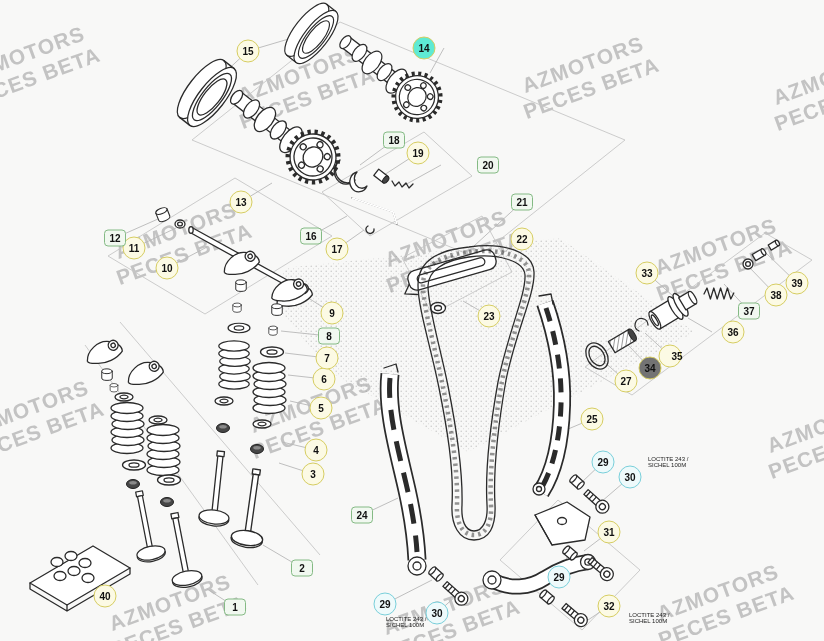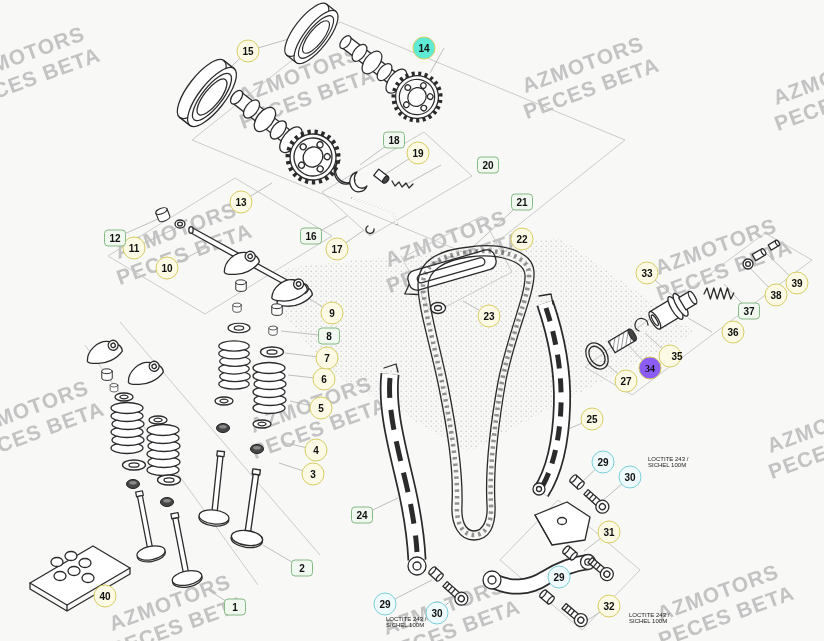--- a/index.html
+++ b/index.html
@@ -518,21 +518,21 @@
       <div class="badge yellow" style="left: 592px; top: 419px; background: rgb(252, 250, 228); border: 1.5px solid rgb(214, 205, 98);">25</div>
       <div class="badge yellow" style="left: 626px; top: 381px; background: rgb(252, 250, 228); border: 1.5px solid rgb(214, 205, 98);">27</div>
       <div class="badge cyan" style="left: 603px; top: 462px; background: rgb(238, 250, 251); border: 1.5px solid rgb(121, 207, 218);">29</div>
       <div class="badge cyan" style="left: 630px; top: 477px; background: rgb(238, 250, 251); border: 1.5px solid rgb(121, 207, 218);">30</div>
       <div class="badge yellow" style="left: 609px; top: 532px; background: rgb(252, 250, 228); border: 1.5px solid rgb(214, 205, 98);">31</div>
       <div class="badge cyan" style="left: 559px; top: 577px; background: rgb(238, 250, 251); border: 1.5px solid rgb(121, 207, 218);">29</div>
       <div class="badge yellow" style="left: 609px; top: 606px; background: rgb(252, 250, 228); border: 1.5px solid rgb(214, 205, 98);">32</div>
       <div class="badge cyan" style="left: 385px; top: 604px; background: rgb(238, 250, 251); border: 1.5px solid rgb(121, 207, 218);">29</div>
       <div class="badge cyan" style="left: 437px; top: 613px; background: rgb(238, 250, 251); border: 1.5px solid rgb(121, 207, 218);">30</div>
       <div class="badge yellow" style="left: 647px; top: 273px; background: rgb(252, 250, 228); border: 1.5px solid rgb(214, 205, 98);">33</div>
-      <div class="badge yellow" style="left: 650px; top: 368px; background: #8b5cf6; border: 1.5px solid rgb(214, 205, 98); font-family: Liberation Serif, serif;">34</div>
+      <div class="badge yellow" style="left: 650px; top: 368px; background: #737373; border: 1.5px solid rgb(214, 205, 98);">34</div>
       <div class="badge yellow" style="left: 670px; top: 356px; background: rgb(252, 250, 228); border: 1.5px solid rgb(214, 205, 98); padding-left: 14px;">35</div>
       <div class="badge yellow" style="left: 712px; top: 332px; background: rgb(252, 250, 228); border: 1.5px solid rgb(214, 205, 98); margin-left: 21px;">36</div>
       <div class="badge green" style="left: 749px; top: 311px; background: rgb(241, 248, 240); border: 1.5px solid rgb(132, 186, 132);">37</div>
       <div class="badge yellow" style="left: 776px; top: 295px; background: rgb(252, 250, 228); border: 1.5px solid rgb(214, 205, 98);">38</div>
       <div class="badge yellow" style="left: 797px; top: 283px; background: rgb(252, 250, 228); border: 1.5px solid rgb(214, 205, 98);">39</div>
       <div class="badge yellow" style="left: 105px; top: 596px; background: rgb(252, 250, 228); border: 1.5px solid rgb(214, 205, 98);">40</div>
     </div>
 </div>
 
 </body></html>

